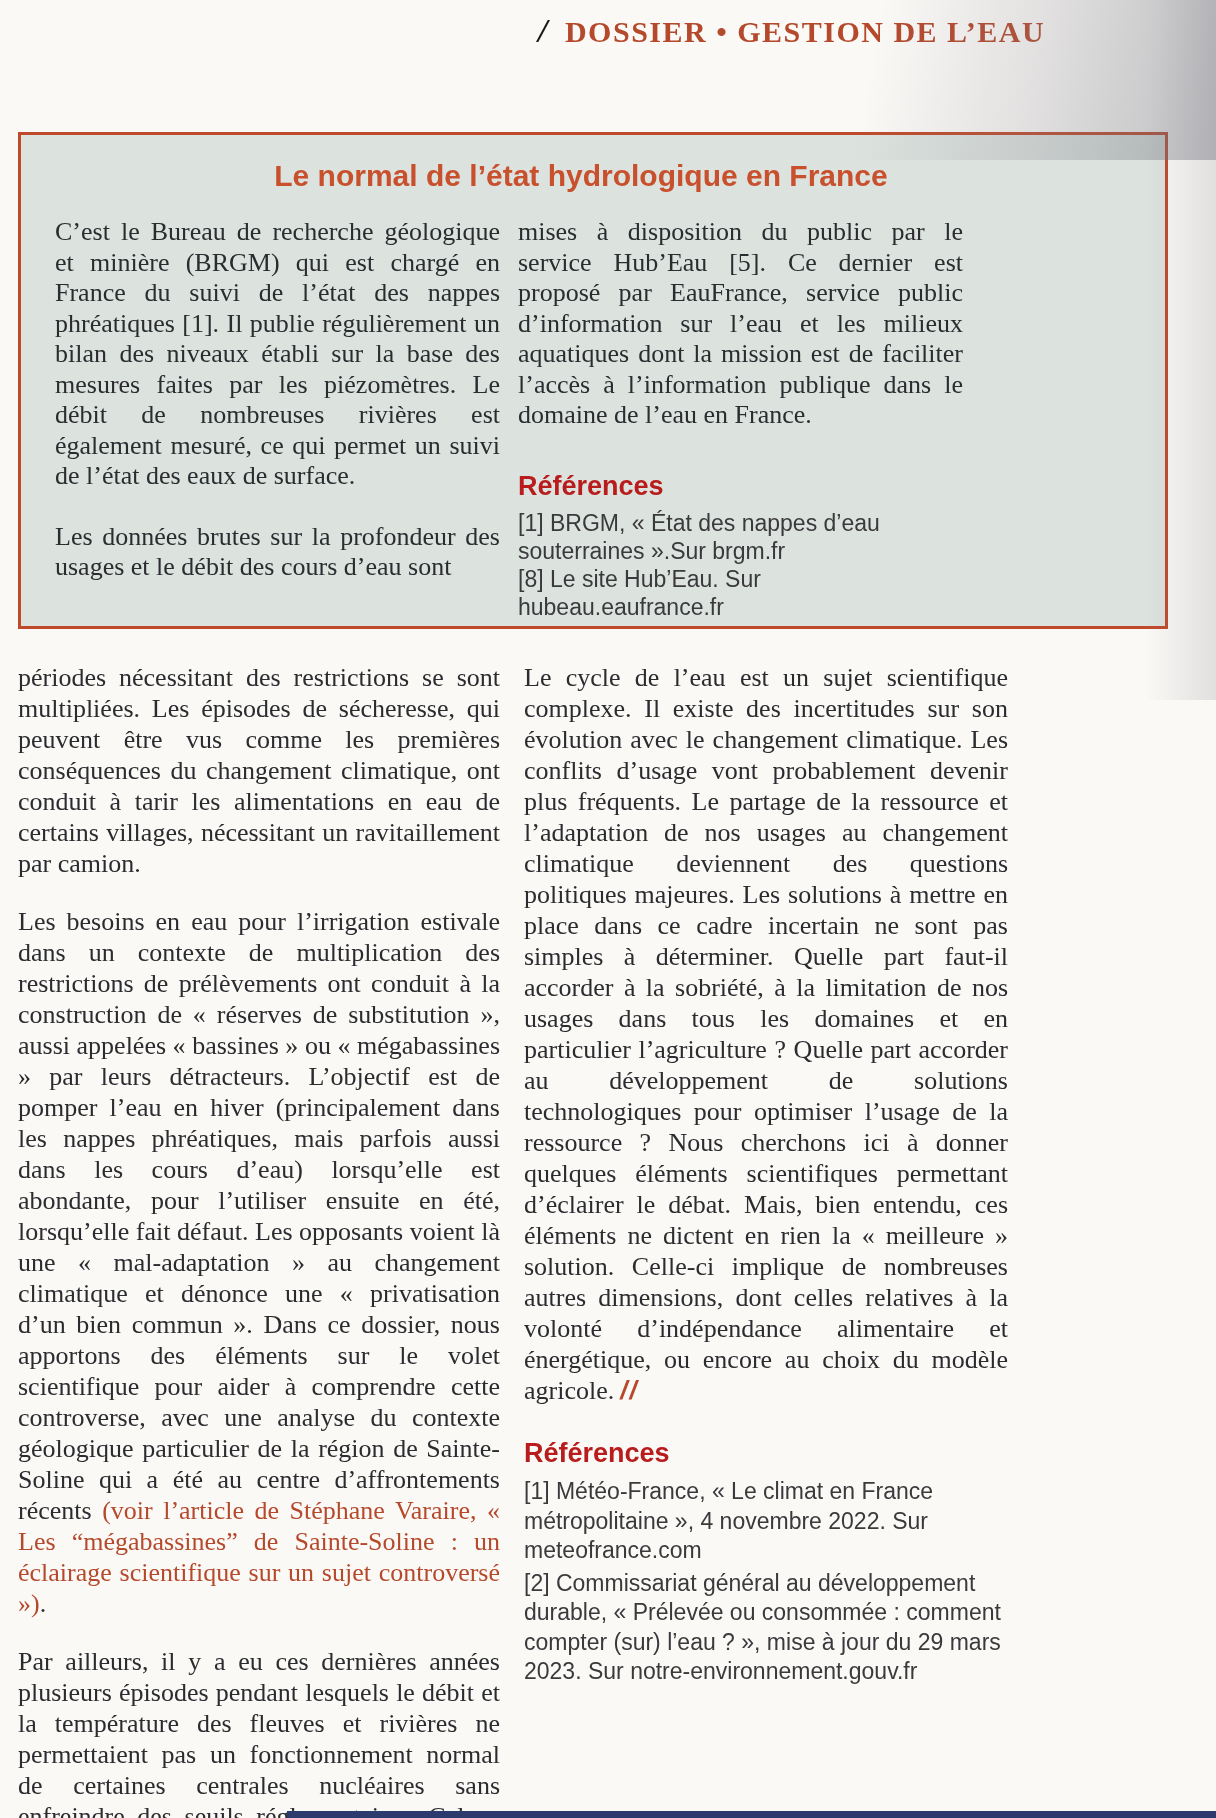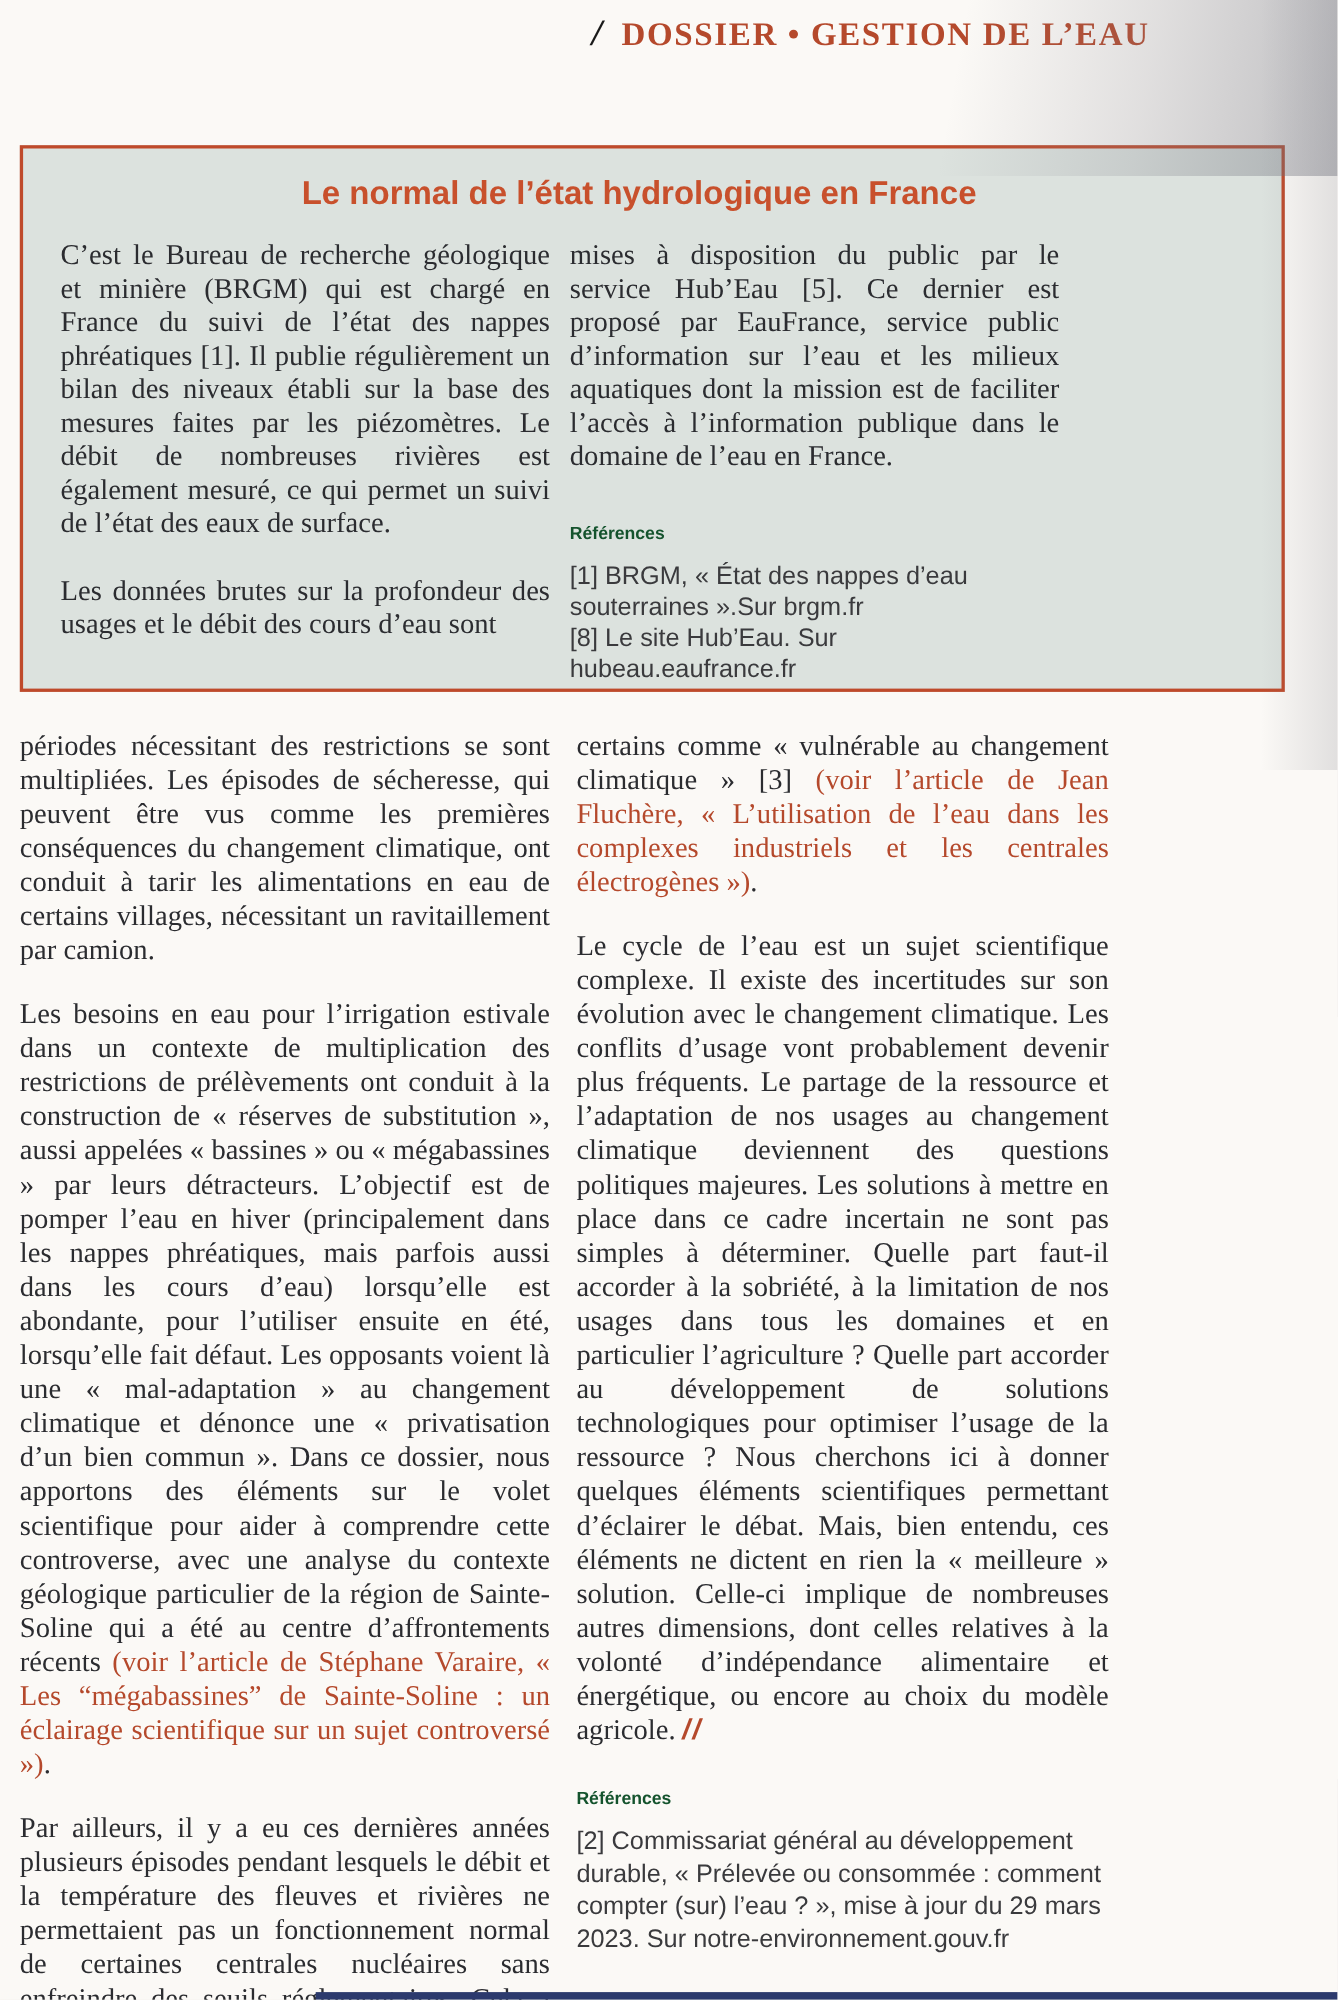--- a/index.html
+++ b/index.html
@@ -41,21 +41,21 @@
     width:1080px;margin:24px 0 24px 20px;text-align:center;
     font-family:"Liberation Sans",sans-serif;font-weight:bold;
     font-size:30px;color:var(--infobox-title,#c8502c);
   }
   .ib-cols{display:flex;padding-left:34px;gap:18px;}
   .ib-col{width:445px;font-size:26px;line-height:30.5px;text-align:justify;}
   .ib-col p{margin:0 0 30px 0;}
   .ib-refs{margin-top:40px;}
   .refs-title{
     font-family:"Liberation Sans",sans-serif;font-weight:bold;
-    font-size:16px;color:#14532d;margin:0 0 8px 0;
+    font-size:27px;color:#b91c1c;margin:0 0 8px 0;
   }
   .ref-line{
     font-family:"Liberation Sans",sans-serif;
     font-size:23px;line-height:28px;color:#3a3a3d;text-align:left;
   }
   
   .col{position:absolute;top:662px;font-size:26px;line-height:31px;text-align:justify;}
   .col-left{left:18px;width:482px;}
   .col-right{left:524px;width:484px;}
   .col p{margin:0 0 27px 0;}
@@ -101,23 +101,23 @@
     </div>
   </div>
 
   <div class="col col-left">
     <p>périodes nécessitant des restrictions se sont multipliées. Les épisodes de sécheresse, qui peuvent être vus comme les premières conséquences du changement climatique, ont conduit à tarir les alimentations en eau de certains villages, nécessitant un ravitaillement par camion.</p>
     <p><span>Les besoins en eau pour l’irrigation estivale dans un contexte de multiplication des restrictions de prélèvements ont conduit à la construction de « réserves de substitution », aussi appelées « bassines » ou « mégabassines » par leurs détracteurs. L’objectif est de pomper l’eau en hiver (principalement dans les nappes phréatiques, mais parfois aussi dans les cours d’eau) lorsqu’elle est abondante, pour l’utiliser ensuite en été, lorsqu’elle fait défaut. Les opposants voient là une « mal-adaptation » au changement climatique et dénonce une « privatisation d’un bien commun ». Dans ce dossier, nous apportons des éléments sur le volet scientifique pour aider à comprendre cette controverse, avec une analyse du contexte géologique particulier de la région de Sainte-Soline qui a été au centre d’affrontements récents </span><span class="red">(voir l’article de Stéphane Varaire, « Les “mégabassines” de Sainte-Soline : un éclairage scientifique sur un sujet controversé »)</span><span>.</span></p>
     <p>Par ailleurs, il y a eu ces dernières années plusieurs épisodes pendant lesquels le débit et la température des fleuves et rivières ne permettaient pas un fonctionnement normal de certaines centrales nucléaires sans enfreindre des seuils réglementaires. Cela a ravivé une controverse sur cette technologie présentée par</p>
   </div>
 
   <div class="col col-right">
-    <p><span>certains comme « vulnérable au changement climatique » [3] </span><span class="red">(voir l’article de Jean Fluchère, « L’utilisation de l’eau dans les complexes industriels et les centrales électrogènes »)</span><span>.</span></p>
     <p><span>Le cycle de l’eau est un sujet scientifique complexe. Il existe des incertitudes sur son évolution avec le changement climatique. Les conflits d’usage vont probablement devenir plus fréquents. Le partage de la ressource et l’adaptation de nos usages au changement climatique deviennent des questions politiques majeures. Les solutions à mettre en place dans ce cadre incertain ne sont pas simples à déterminer. Quelle part faut-il accorder à la sobriété, à la limitation de nos usages dans tous les domaines et en particulier l’agriculture ? Quelle part accorder au développement de solutions technologiques pour optimiser l’usage de la ressource ? Nous cherchons ici à donner quelques éléments scientifiques permettant d’éclairer le débat. Mais, bien entendu, ces éléments ne dictent en rien la « meilleure » solution. Celle-ci implique de nombreuses autres dimensions, dont celles relatives à la volonté d’indépendance alimentaire et énergétique, ou encore au choix du modèle agricole.</span><span class="red end-mark">//</span></p>
     <div class="refs-main">
       <div class="refs-title">Références</div>
+      <div class="ref-line">[1] Météo-France, « Le climat en France métropolitaine », 4 novembre 2022. Sur meteofrance.com</div>
       <div class="ref-line">[2] Commissariat général au développement durable, « Prélevée ou consommée : comment compter (sur) l’eau ? », mise à jour du 29 mars 2023. Sur notre-environnement.gouv.fr</div>
 
     </div>
   </div>
 
   <div class="bottom-bar"></div>
 </div>
 
 </body></html>

